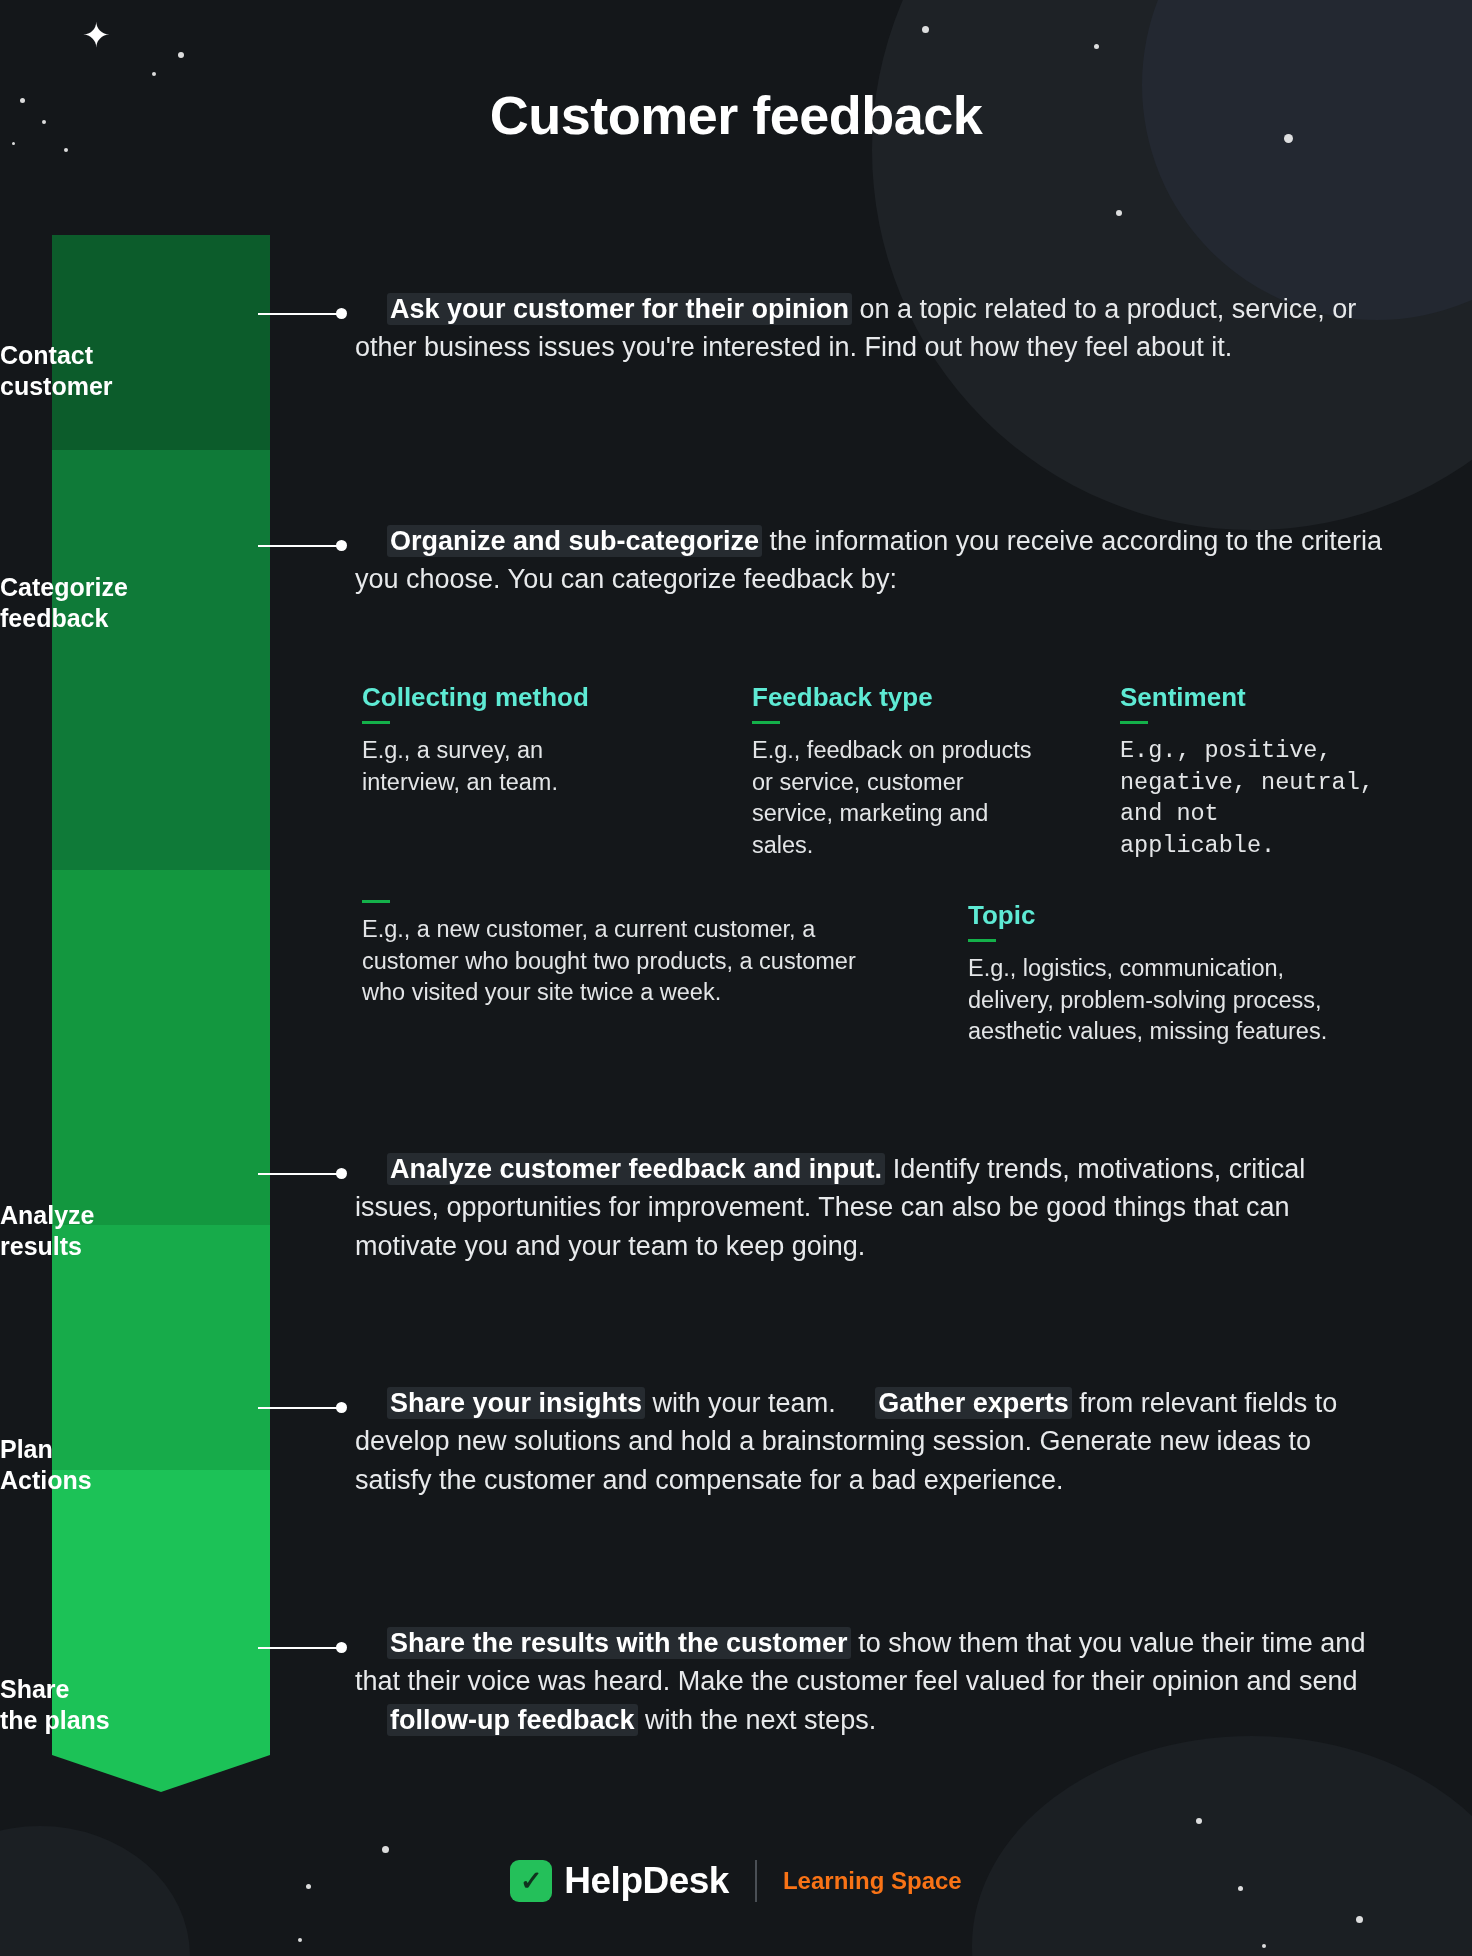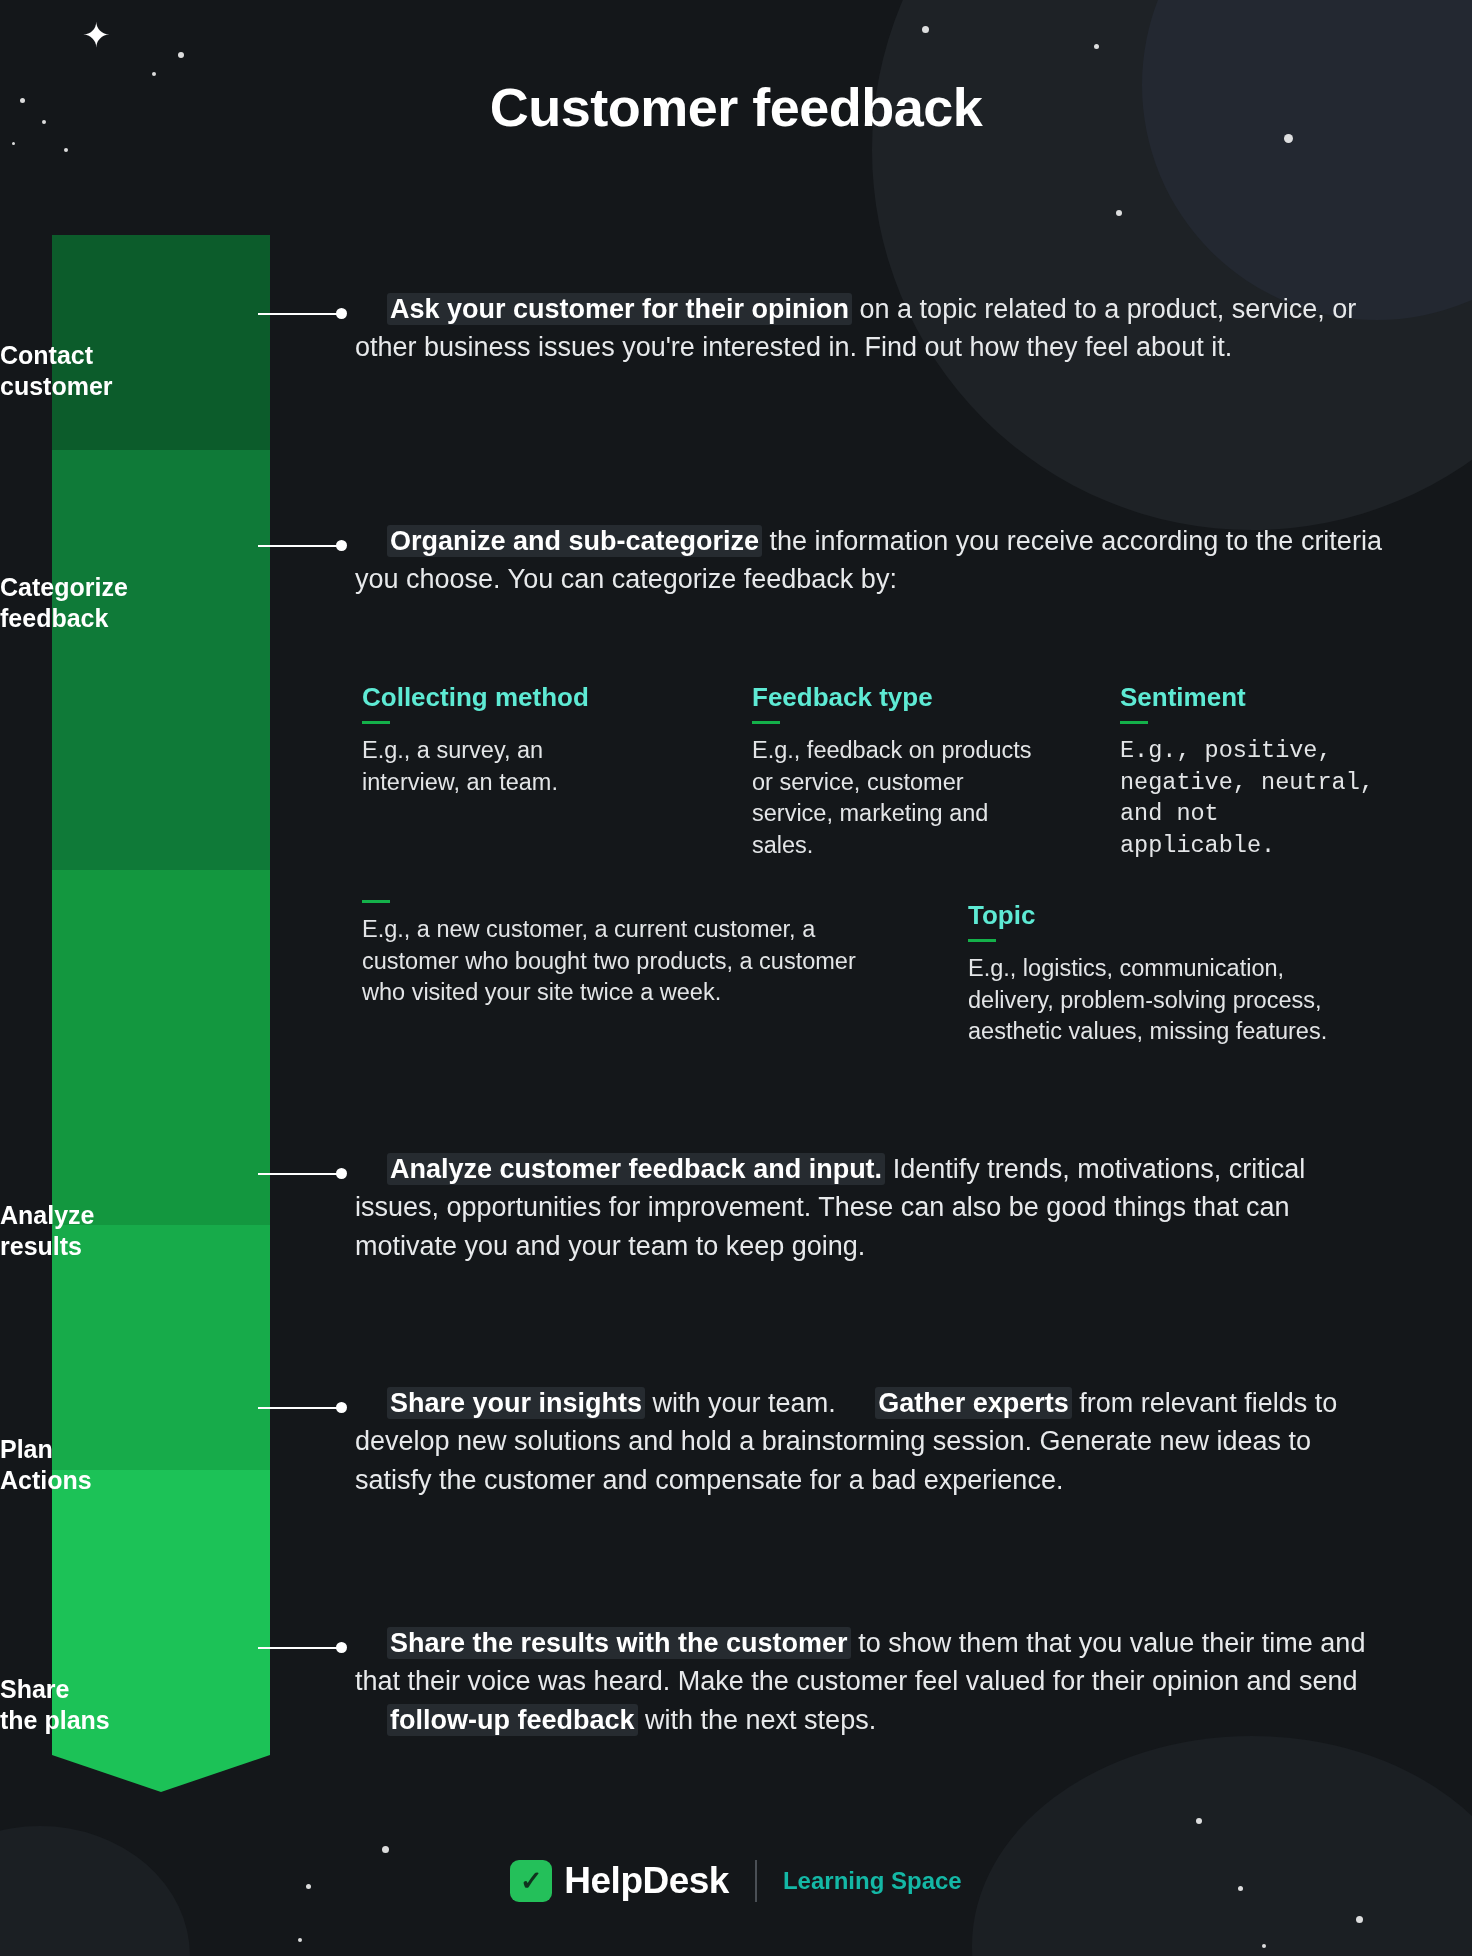--- a/index.html
+++ b/index.html
@@ -38,21 +38,21 @@
     position: absolute;
     color: #fff;
     font-size: 34px;
     line-height: 1;
     font-family: "DejaVu Sans", sans-serif;
   }
 
   
   .title {
     position: absolute;
-    top: 76px;
+    top: 84px;
     left: 0;
     width: 1472px;
     text-align: center;
     color: #ffffff;
     font-size: 54px;
     font-weight: bold;
     letter-spacing: -0.5px;
   }
 
   
@@ -138,21 +138,21 @@
     gap: 26px;
   }
   .logo-wrap { display: flex; align-items: center; gap: 12px; }
   .logo-mark {
     width: 42px; height: 42px; border-radius: 9px; background: #24c05a;
     display: flex; align-items: center; justify-content: center;
     color: #10331e; font-size: 27px; font-weight: bold; line-height: 1;
   }
   .logo-text { color: #ffffff; font-size: 37px; font-weight: bold; letter-spacing: -0.5px; }
   .divider { width: 2px; height: 42px; background: #4a4f55; }
-  .foot-text { color: #14b8a6; font-size: 24px; font-weight: bold; }
+  .foot-text { color: #f97316; font-size: 24px; font-weight: bold; }
 </style>
 </head>
 <body>
 
 <div class="page">
 
   <div class="blob blob-1"></div>
   <div class="blob blob-2"></div>
   <div class="blob blob-3"></div>
   <div class="blob blob-4"></div>

